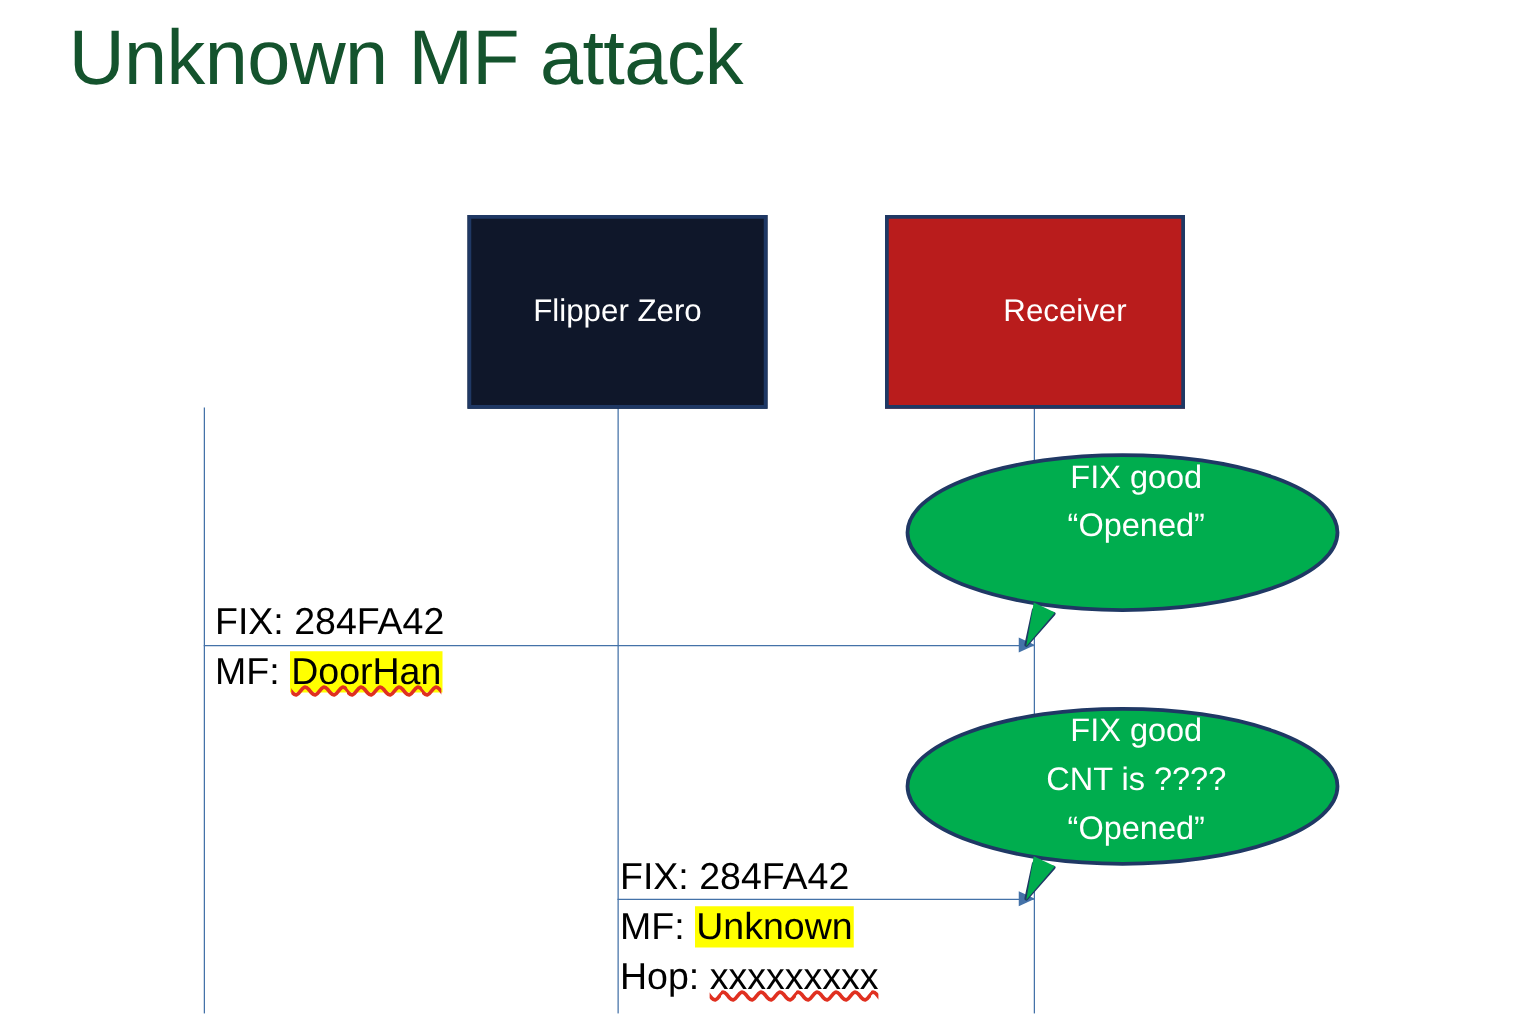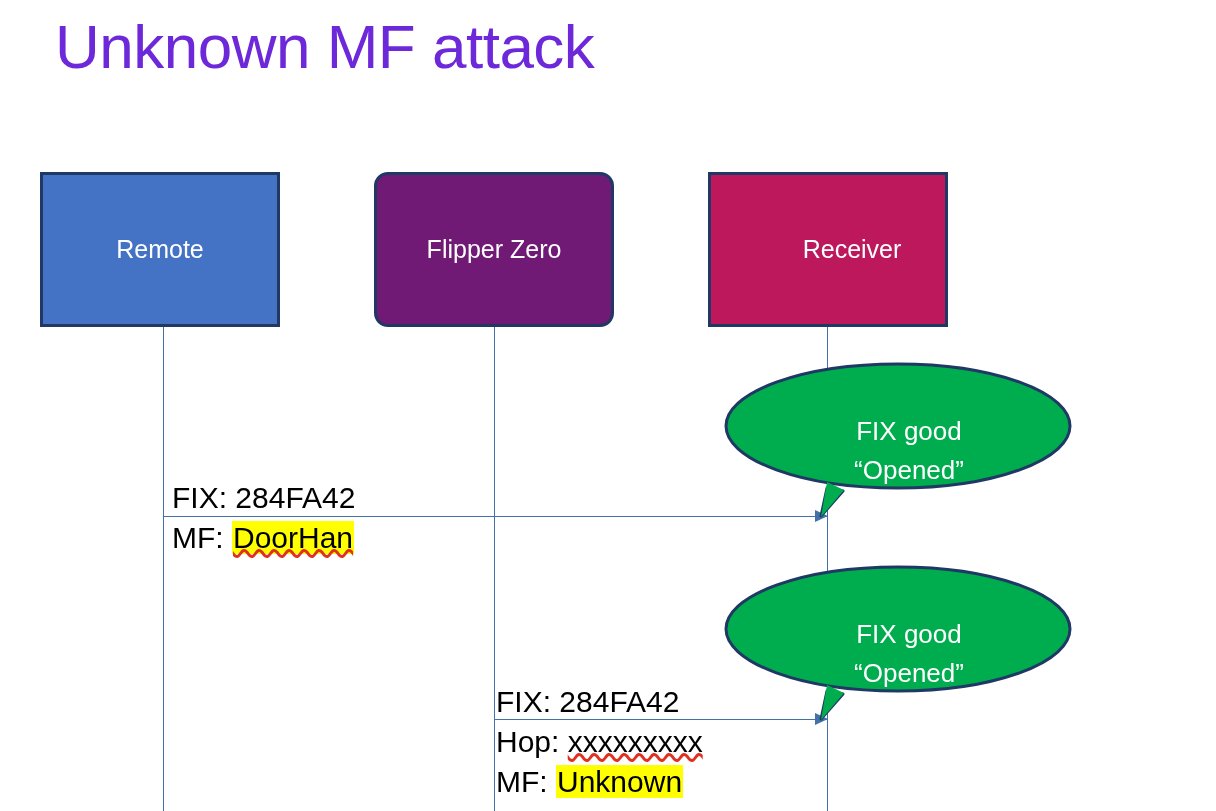--- a/index.html
+++ b/index.html
@@ -18,21 +18,21 @@
     overflow: hidden;
   }
 
   
   #slide-title {
     position: absolute;
     left: 55px;
     top: 8px;
     font-size: 62px;
     font-weight: 400;
-    color: #6d28d9;
+    color: #14532d;
     letter-spacing: -0.5px;
     white-space: nowrap;
     line-height: 1.25;
   }
 
   
   .lifeline {
     position: absolute;
     width: 1px;
     background: #4472a8;
@@ -52,22 +52,22 @@
     border: 3px solid #1f3864;
     box-sizing: border-box;
     display: flex;
     align-items: center;
     justify-content: center;
     color: #ffffff;
     font-size: 25px;
     font-weight: 400;
   }
   .actor-remote   { left:  40px; background: #4472c4; }
-  .actor-flipper  { left: 374px; width: 240px; background: #701a75; border-radius: 14px; }
-  .actor-receiver { left: 708px; width: 240px; background: #be185d; padding-left: 48px; }
+  .actor-flipper  { left: 374px; width: 240px; background: #0f172a; }
+  .actor-receiver { left: 708px; width: 240px; background: #b91c1c; padding-left: 48px; }
 
   
   .msg-arrow {
     position: absolute;
     height: 1px;
     background: #4472a8;
   }
   .msg-arrow .arrowhead {
     position: absolute;
     right: -1px;
@@ -117,21 +117,21 @@
   }
   .bubble-text {
     position: absolute;
     left: 0;
     top: 0;
     width: 348px;
     height: 128px;
     display: flex;
     flex-direction: column;
     align-items: center;
-    justify-content: flex-end;
+    justify-content: flex-start;
     color: #ffffff;
     font-size: 26px;
     line-height: 39px;
     pointer-events: none;
     padding-left: 22px;
     box-sizing: border-box;
   }
   .bubble-1 { left: 724px; top: 362px; }
   .bubble-2 { left: 724px; top: 565px; }
 </style>
@@ -139,23 +139,20 @@
 <body>
 
 <div id="slide">
 
   <div id="slide-title">Unknown MF attack</div>
 
   <div class="lifeline ll-remote"></div>
   <div class="lifeline ll-flipper"></div>
   <div class="lifeline ll-receiver"></div>
 
-  <div class="actor-box actor-remote">
-    <span>Remote</span>
-  </div>
   <div class="actor-box actor-flipper">
     <span>Flipper Zero</span>
   </div>
   <div class="actor-box actor-receiver">
     <span>Receiver</span>
   </div>
 
   <div class="msg-arrow arrow-1">
     <span class="arrowhead"></span>
   </div>
@@ -174,26 +171,26 @@
       <span class="hl squiggle">DoorHan</span>
     </div>
   </div>
 
   <div class="msg-label msg-label-2">
     <div>
       <span>FIX:</span>
       <span>284FA42</span>
     </div>
     <div>
+      <span>MF:</span>
+      <span class="hl">Unknown</span>
+    </div>
+    <div>
       <span>Hop:</span>
       <span class="squiggle">xxxxxxxxx</span>
-    </div>
-    <div>
-      <span>MF:</span>
-      <span class="hl">Unknown</span>
     </div>
   </div>
 
   <div class="bubble bubble-1">
     <svg width="348" height="160" viewBox="0 0 348 160">
       <path d="M 103 126 L 97 154 L 119 129 Z" fill="#00AD4E" stroke="#1F3864" stroke-width="3" stroke-linejoin="round"></path>
       <ellipse cx="174" cy="64" rx="172" ry="62" fill="#00AD4E" stroke="#1F3864" stroke-width="3"></ellipse>
       <path d="M 103 120 L 97 155 L 120 128 Z" fill="#00AD4E" stroke="none"></path>
     </svg>
     <div class="bubble-text">
@@ -203,17 +200,18 @@
   </div>
 
   <div class="bubble bubble-2">
     <svg width="348" height="160" viewBox="0 0 348 160">
       <path d="M 103 126 L 97 154 L 119 129 Z" fill="#00AD4E" stroke="#1F3864" stroke-width="3" stroke-linejoin="round"></path>
       <ellipse cx="174" cy="64" rx="172" ry="62" fill="#00AD4E" stroke="#1F3864" stroke-width="3"></ellipse>
       <path d="M 103 120 L 97 155 L 120 128 Z" fill="#00AD4E" stroke="none"></path>
     </svg>
     <div class="bubble-text">
       <div>FIX good</div>
+      <div>CNT is ????</div>
       <div>“Opened”</div>
     </div>
   </div>
 
 </div>
 
 </body></html>

